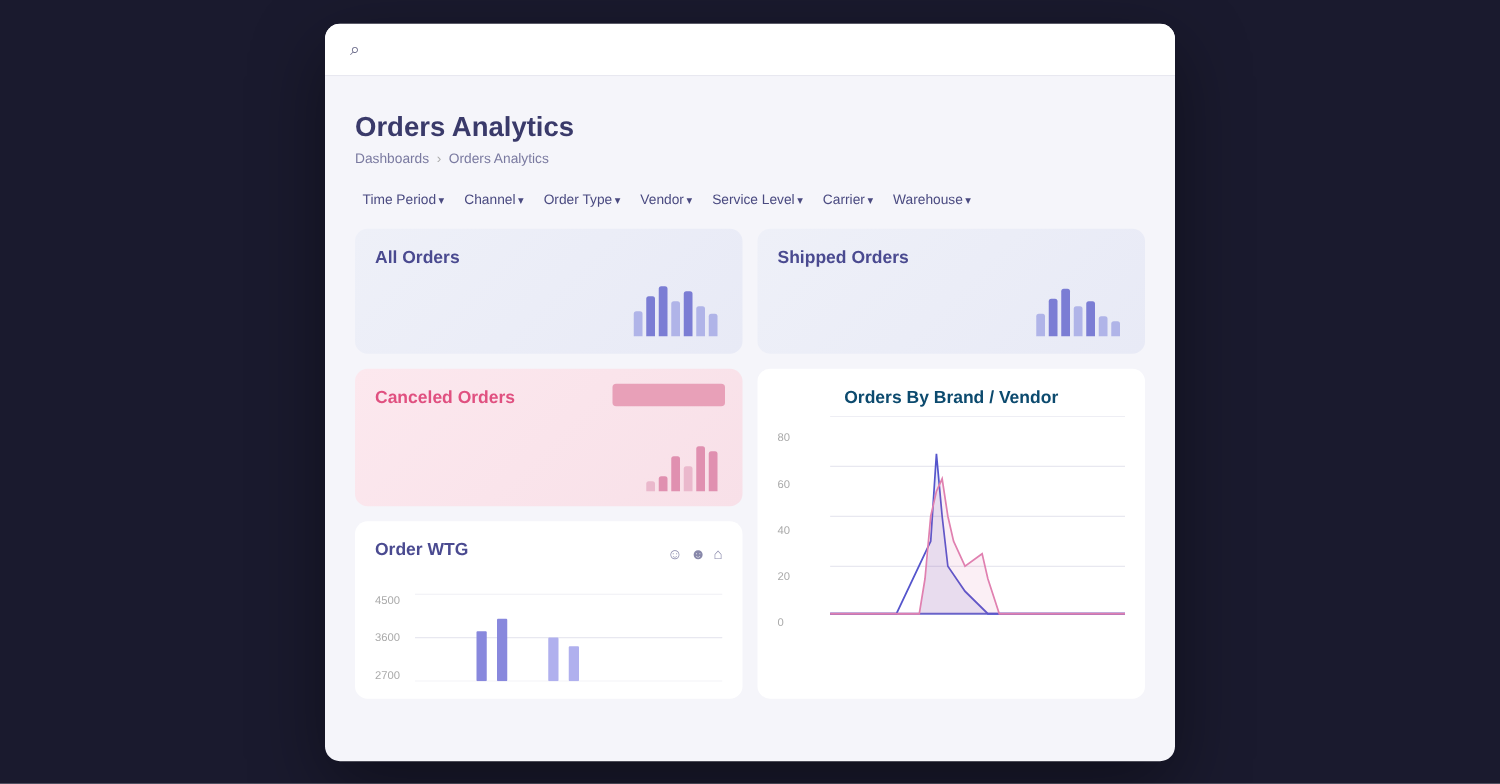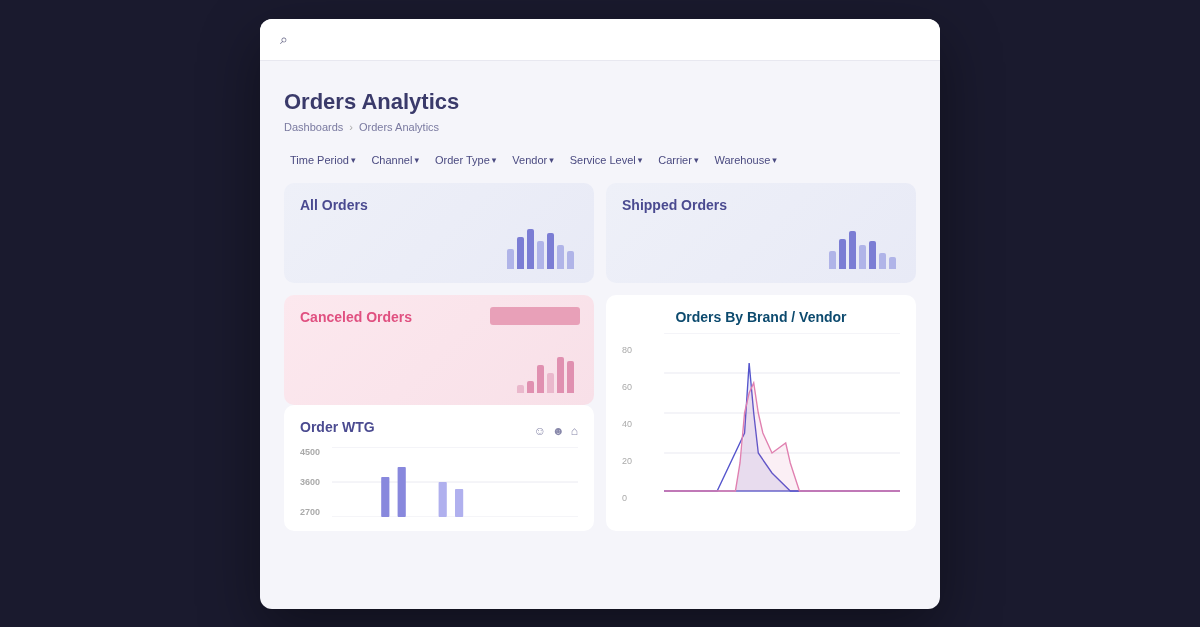--- a/index.html
+++ b/index.html
@@ -173,22 +173,21 @@
       display: flex;
       justify-content: space-between;
       align-items: center;
       margin-bottom: 4px;
     }
     .card-icons { display: flex; gap: 6px; color: #8888aa; font-size: 12px; }
 
     .wtg-chart-area {
       position: relative;
       height: 70px;
-      margin-top: 4px;
-      font-weight: bold;
+      margin-top: 20px;
     }
     .wtg-y-labels {
       position: absolute;
       left: 0;
       top: 0;
       height: 100%;
       display: flex;
       flex-direction: column;
       justify-content: space-between;
       font-size: 9px;
@@ -291,21 +290,21 @@
             <div class="bar bar-light-blue" style="height: 24px;"></div>
             <div class="bar bar-blue" style="height: 28px;"></div>
             <div class="bar bar-light-blue" style="height: 16px;"></div>
             <div class="bar bar-light-blue" style="height: 12px;"></div>
           </div>
       </div>
     </div>
 
     <div class="bottom-row">
 
-      <div style="display:flex; flex-direction:column; ">
+      <div style="display:flex; flex-direction:column; gap:12px;">
 
         <div class="card card-canceled-orders" style="min-height:110px; position:relative;">
           <div class="card-title">Canceled Orders</div>
           <div class="canceled-bar-box"></div>
           <div class="mini-bar-chart" id="canceled-orders-bars" style="bottom:12px;">
               <div class="bar bar-light-pink" style="height: 8px;"></div>
               <div class="bar bar-pink" style="height: 12px;"></div>
               <div class="bar bar-pink" style="height: 28px;"></div>
               <div class="bar bar-light-pink" style="height: 20px;"></div>
               <div class="bar bar-pink" style="height: 36px;"></div>

